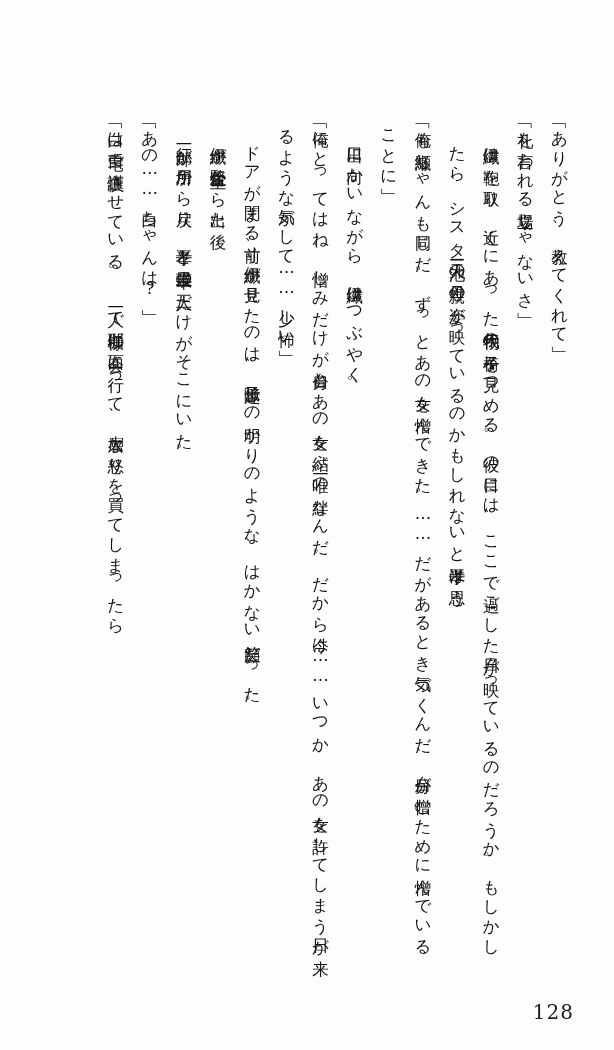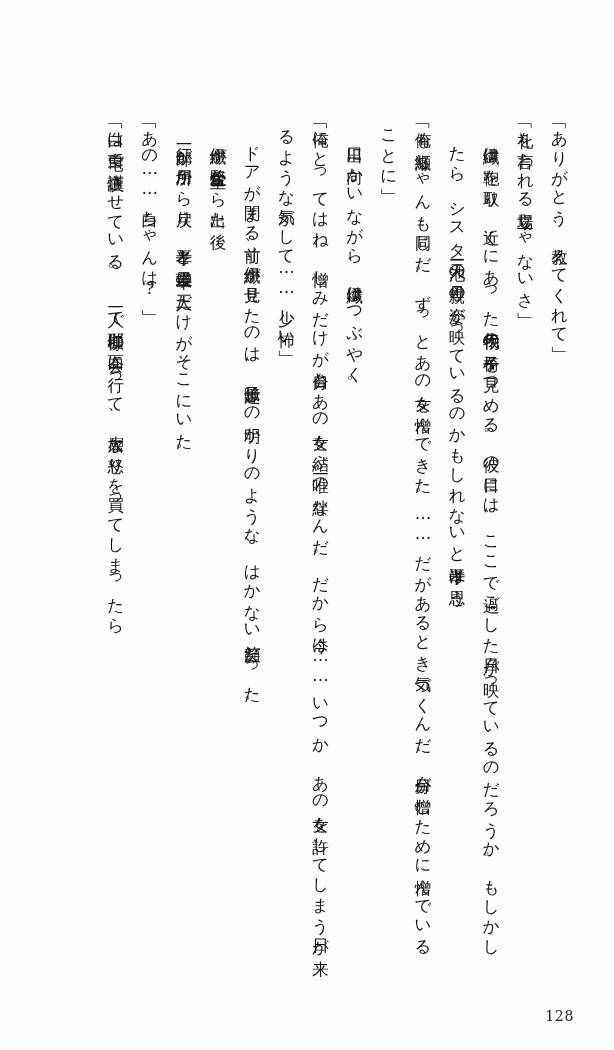--- a/index.html
+++ b/index.html
@@ -59,21 +59,21 @@
   }
 
   .para.indent {
     padding-top: 16px;
   }
 
   .page-number {
     position: absolute;
     bottom: 26px;
     right: 40px;
-    font-size: 14px;
+    font-size: 20px;
     letter-spacing: 0.05em;
     color: #222222;
     font-family: "DejaVu Serif", "Liberation Serif", serif;
   }
 </style>
 </head>
 <body>
 
 <div class="page">
 

